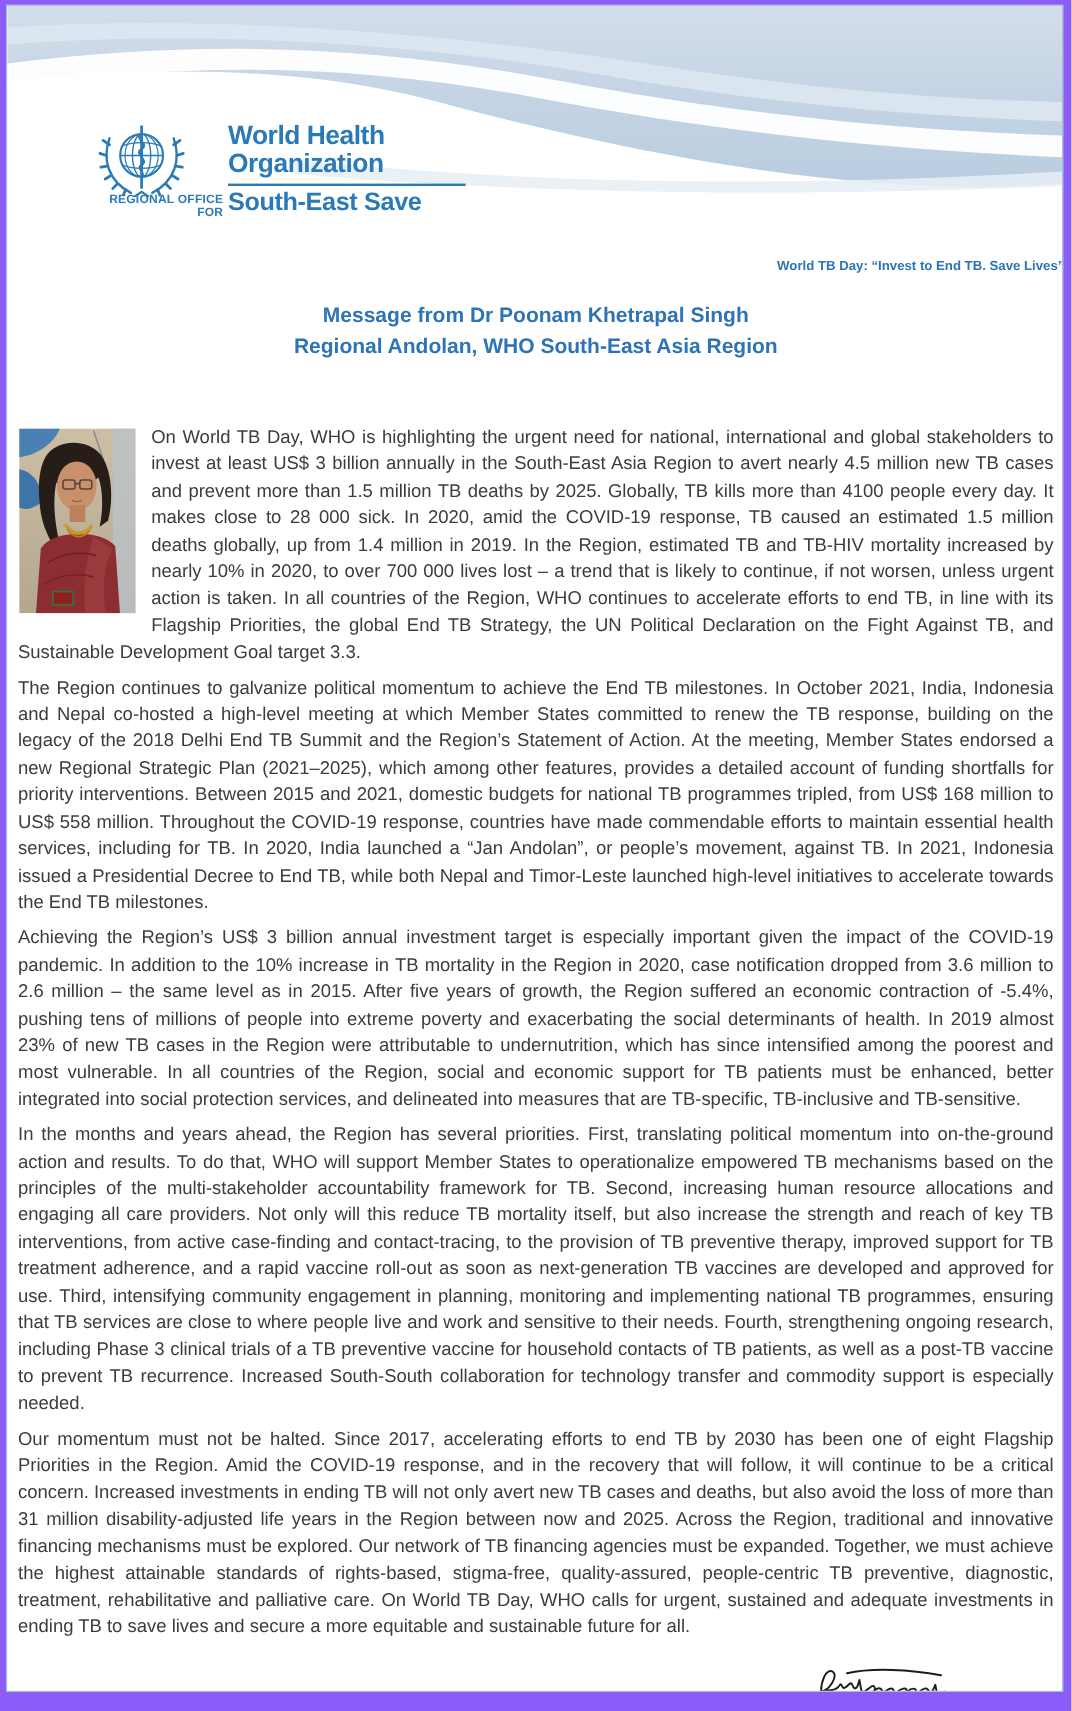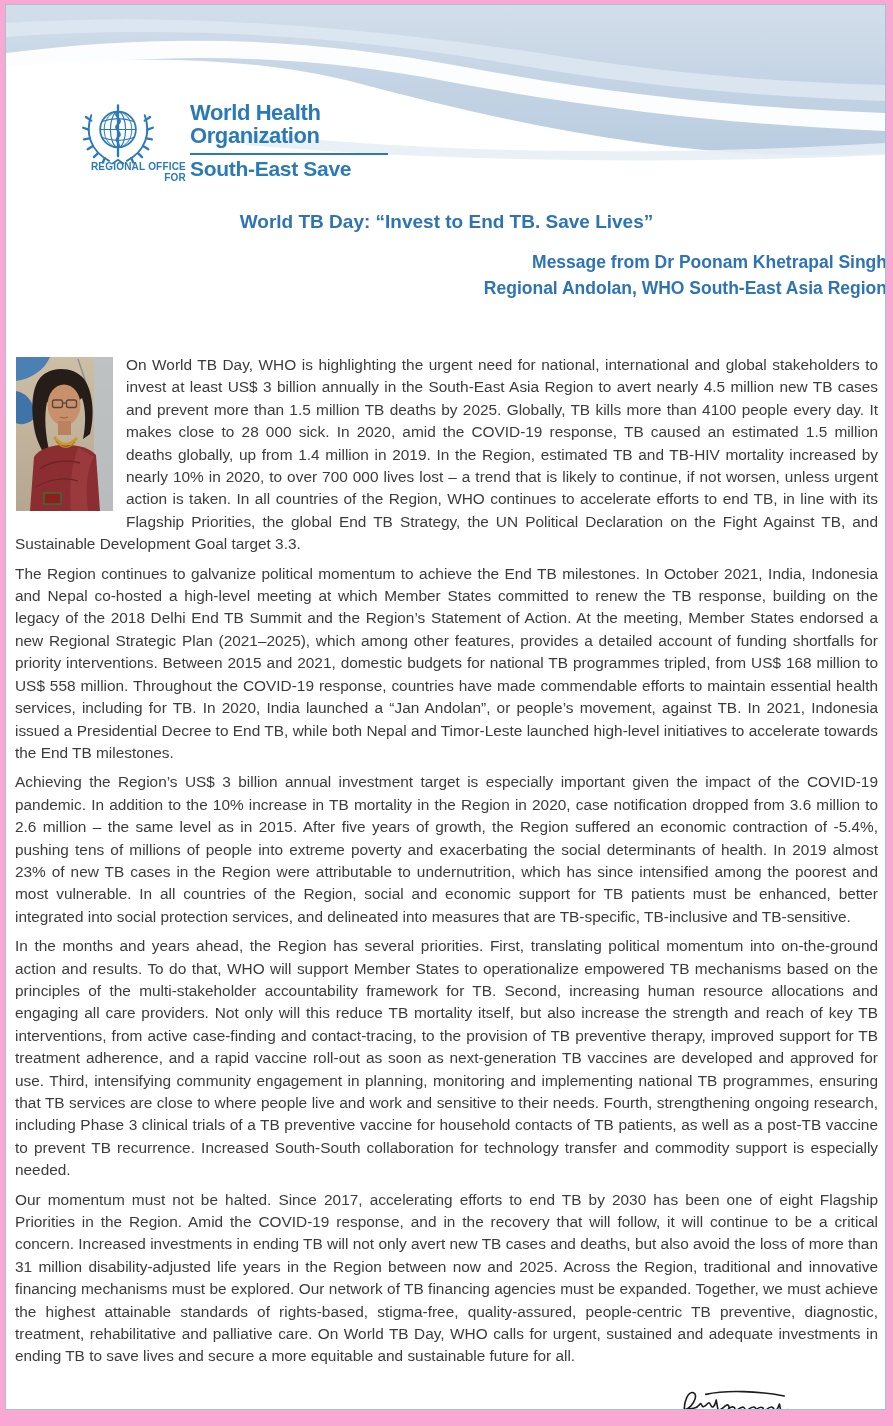--- a/index.html
+++ b/index.html
@@ -1,32 +1,32 @@
 <!DOCTYPE html>
 <html><head>
 <meta charset="utf-8">
 <style>
   html,body { margin:0; padding:0; background:#f7fafc; }
-  .canvas { position:relative; width:893px; height:1426px; background:#f9a8d4; font-family:"Liberation Sans", sans-serif; }
+  .canvas { position:relative; width:893px; height:1426px; background:#8b5cf6; font-family:"Liberation Sans", sans-serif; }
   .page {
     position:absolute; left:5px; top:4px; width:881px; height:1406px;
     background:#ffffff; border:1px solid #a6c0d6; overflow:hidden; box-sizing:border-box;
   }
   .waves { position:absolute; top:0; left:0; width:879px; height:162px; display:block; }
   
   .logo { position:absolute; left:66px; top:96px; width:330px; height:92px; }
   .emblem { position:absolute; left:10px; top:0; width:72px; height:66px; }
   .org-name { position:absolute; left:118px; top:0; color:#2a7ab8; font-weight:bold; font-size:22px; line-height:23px; letter-spacing:-0.4px; }
   .divider { position:absolute; left:118px; top:52px; width:198px; height:2px; background:#2a7ab8; }
   .office { position:absolute; left:0px; top:60px; width:114px; color:#2a7ab8; font-weight:bold; font-size:10px; letter-spacing:0.2px; text-align:right; }
   .region { position:absolute; left:118px; top:56px; color:#2a7ab8; font-weight:bold; font-size:21px; letter-spacing:-0.3px; }
   
   .content { position:absolute; top:0; left:0; width:881px; }
-  .title { margin:0; padding-top:207px; text-align:center; color:#2e74b5; font-size:19px; font-weight:bold; line-height:20px; }
-  .subtitle { margin:17px 0 0 0; text-align:right; color:#2e74b5; font-size:17.5px; font-weight:bold; line-height:26px; }
+  .title { margin:0; padding-top:207px; text-align:right; color:#2e74b5; font-size:11px; font-weight:bold; line-height:20px; }
+  .subtitle { margin:17px 0 0 0; text-align:center; color:#2e74b5; font-size:17.5px; font-weight:bold; line-height:26px; }
   
   .bodytext { margin:53px 9px 0 9px; color:#3c3c3c; font-size:15.4px; line-height:22.4px; }
   .bodytext p { margin:0 0 7px 0; text-align:justify; }
   .portrait { float:left; width:97px; height:154px; margin:3px 13px 4px 1px; display:block; }
   
   .sig-area { width:192px; margin:14px 37px 0 auto; }
   .sig-svg { display:block; width:128px; height:52px; margin:0 0 4px 28px; }
 </style>
 </head>
 <body>

